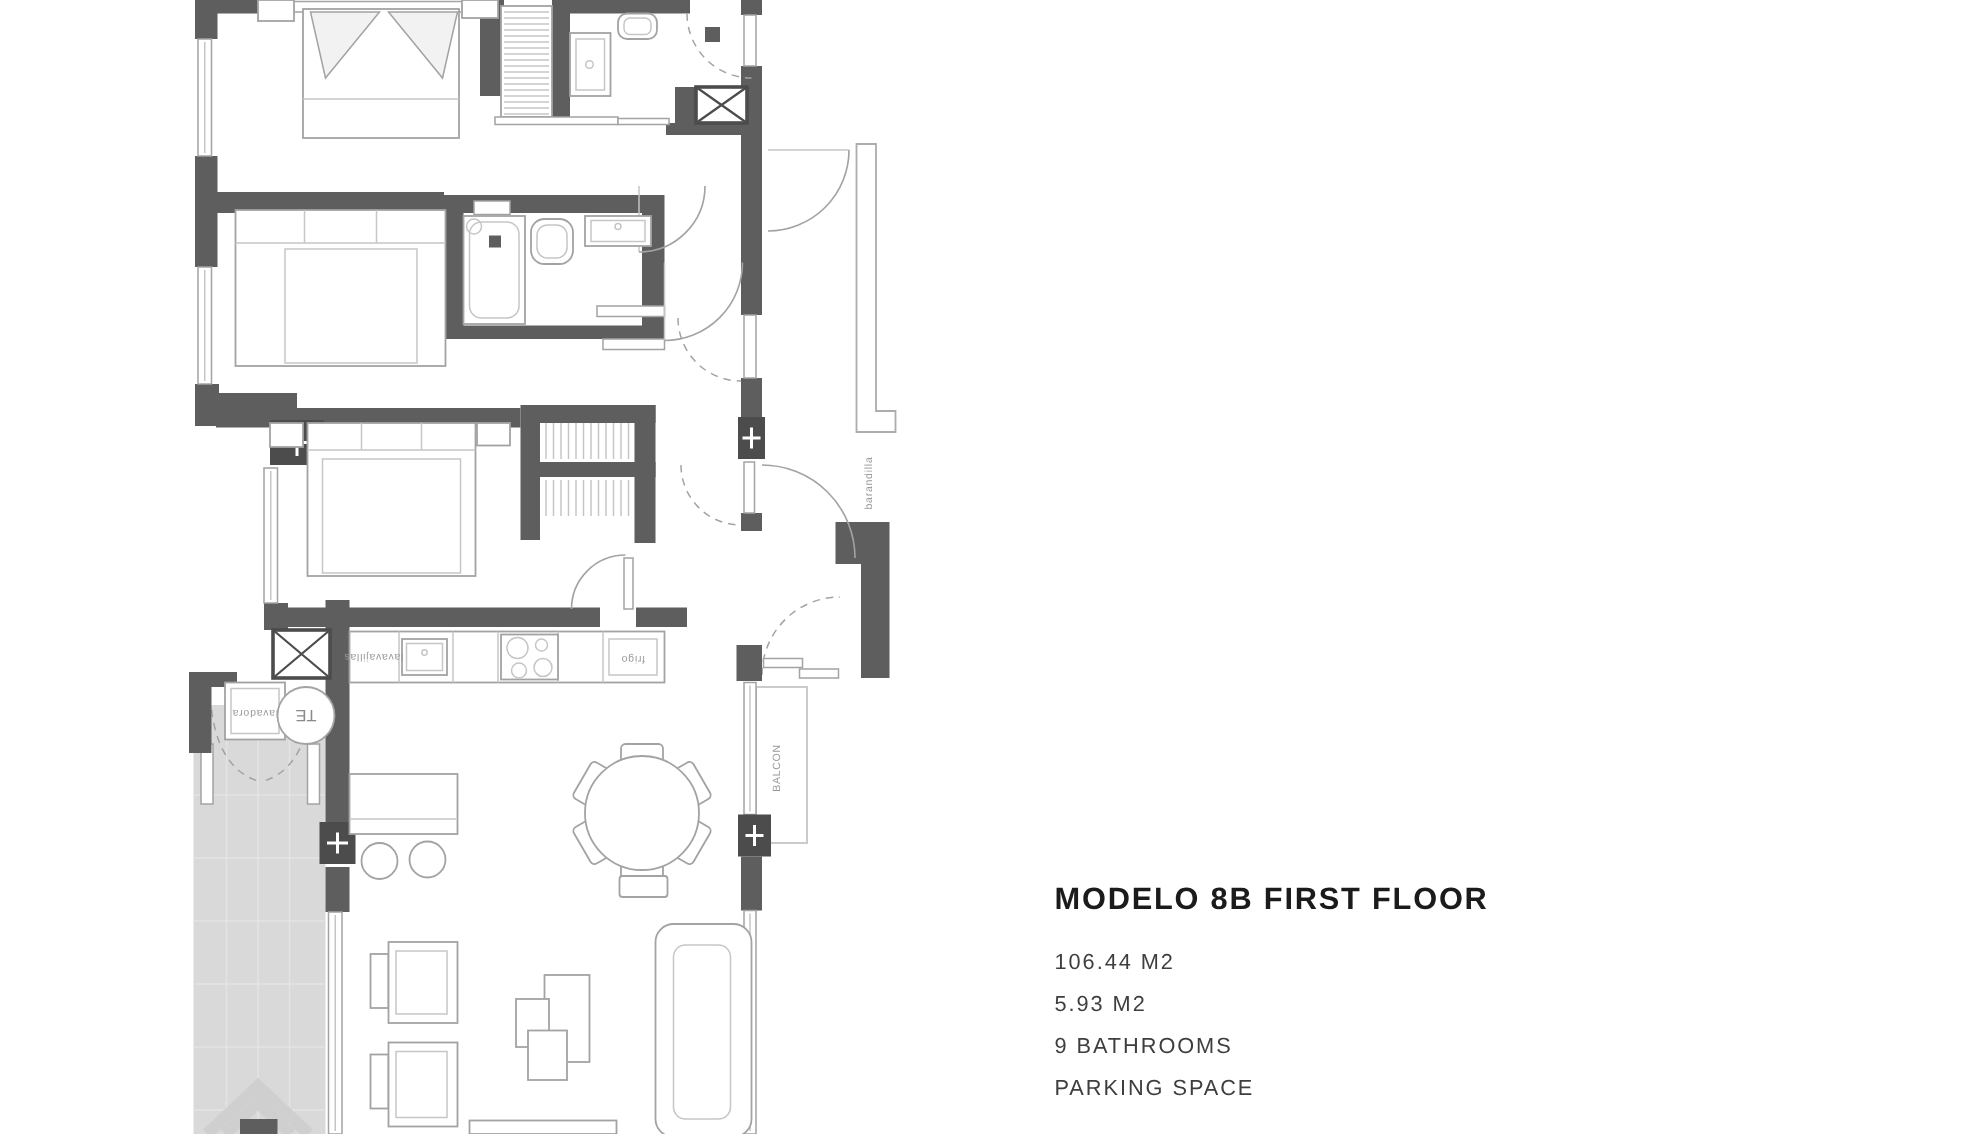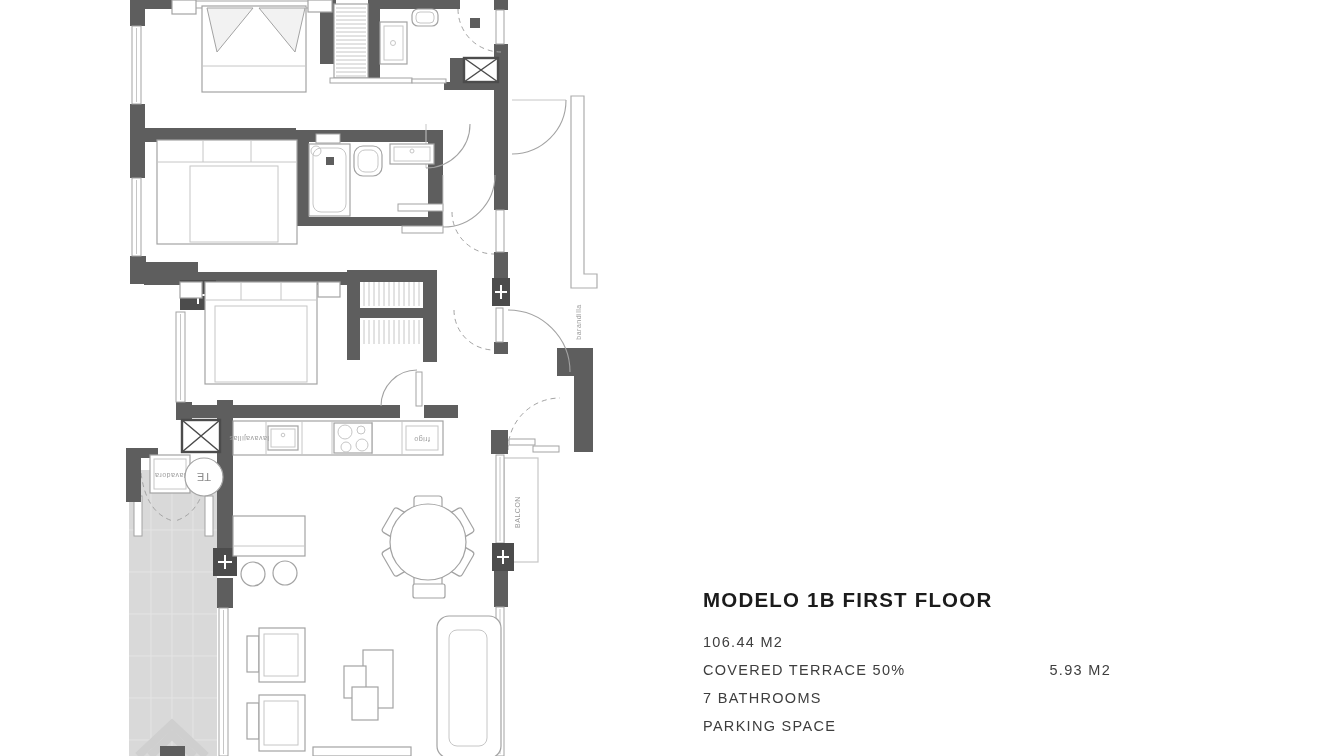--- a/index.html
+++ b/index.html
@@ -260,30 +260,29 @@
   </g>
 
   <g>
     <text class="lbl" x="581" y="322" text-anchor="middle" transform="rotate(-90 581 322)">barandilla</text>
     <text class="lbl" x="520" y="512" text-anchor="middle" transform="rotate(-90 520 512)">BALCON</text>
   </g>
 </svg>
 
 
 <div class="info">
-  <h1>MODELO 1B FIRST FLOOR</h1>
+  <h1>MODELO 8B FIRST FLOOR</h1>
   <div class="row">
     <span class="val">106.44 M2</span>
   </div>
   <div class="row">
-    <span>COVERED TERRACE 50%</span>
     <span class="val">5.93 M2</span>
   </div>
   <div class="row">
-    <span>7 BATHROOMS</span>
+    <span>9 BATHROOMS</span>
     <span class="val"></span>
   </div>
   <div class="row">
     <span>PARKING SPACE</span>
     <span class="val"></span>
   </div>
 </div>
 
 </div>
 

